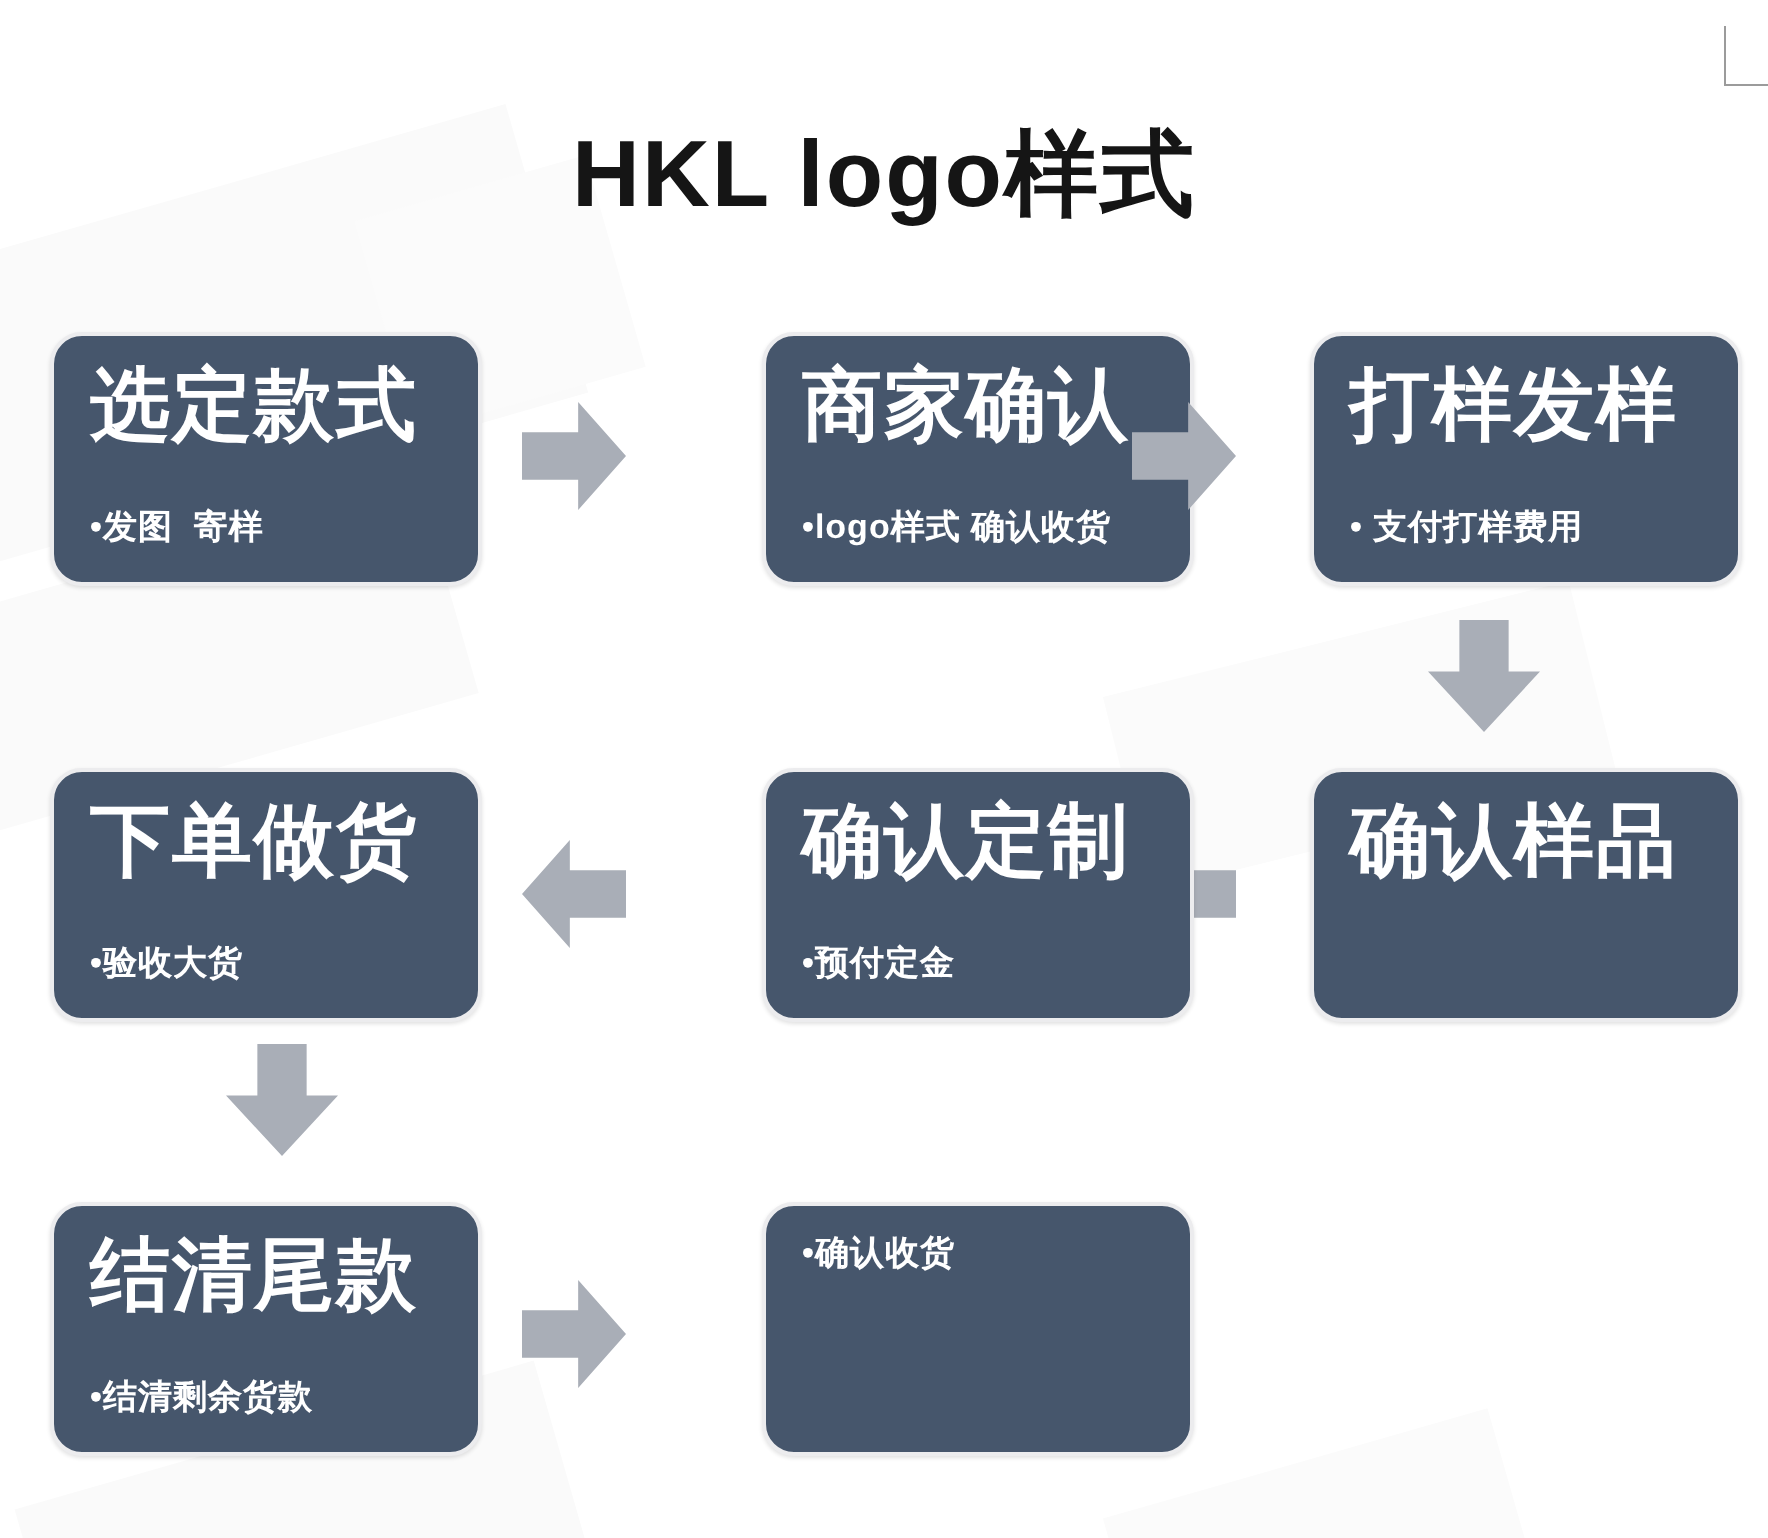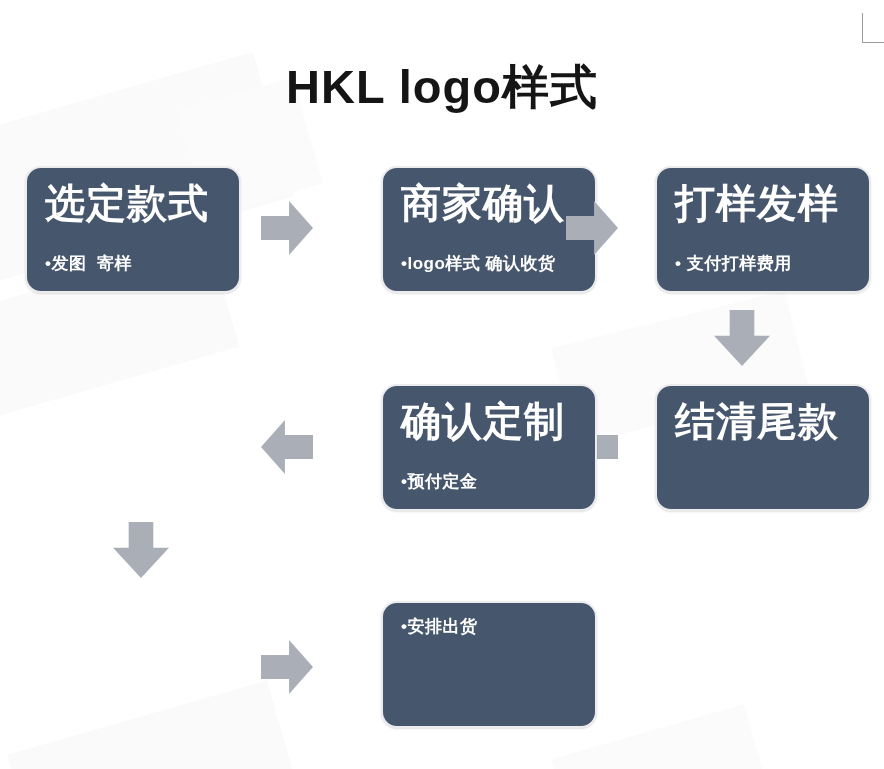--- a/index.html
+++ b/index.html
@@ -86,29 +86,37 @@
   </div>
   <div class="arrow right ar1b"></div>
   <div class="step r1 c3">
     <h2>打样发样</h2>
     <div class="detail">• 支付打样费用</div>
   </div>
 
   <div class="arrow down ad1"></div>
 
   <div class="step r2 c3">
-    <h2>结清尾款</h2>
+    <h2>确认样品</h2>
   </div>
   <div class="arrow left ar2a"></div>
   <div class="step r2 c2">
     <h2>确认定制</h2>
     <div class="detail">•预付定金</div>
   </div>
   <div class="arrow left ar2b"></div>
+  <div class="step r2 c1">
+    <h2>下单做货</h2>
+    <div class="detail">•验收大货</div>
+  </div>
 
   <div class="arrow down ad2"></div>
 
+  <div class="step r3 c1">
+    <h2>结清尾款</h2>
+    <div class="detail">•结清剩余货款</div>
+  </div>
   <div class="arrow right ar3"></div>
   <div class="step r3 c2">
-    <div class="detail">•安排出货</div>
+    <div class="detail">•确认收货</div>
   </div>
 
 </div>
 
 </body></html>

